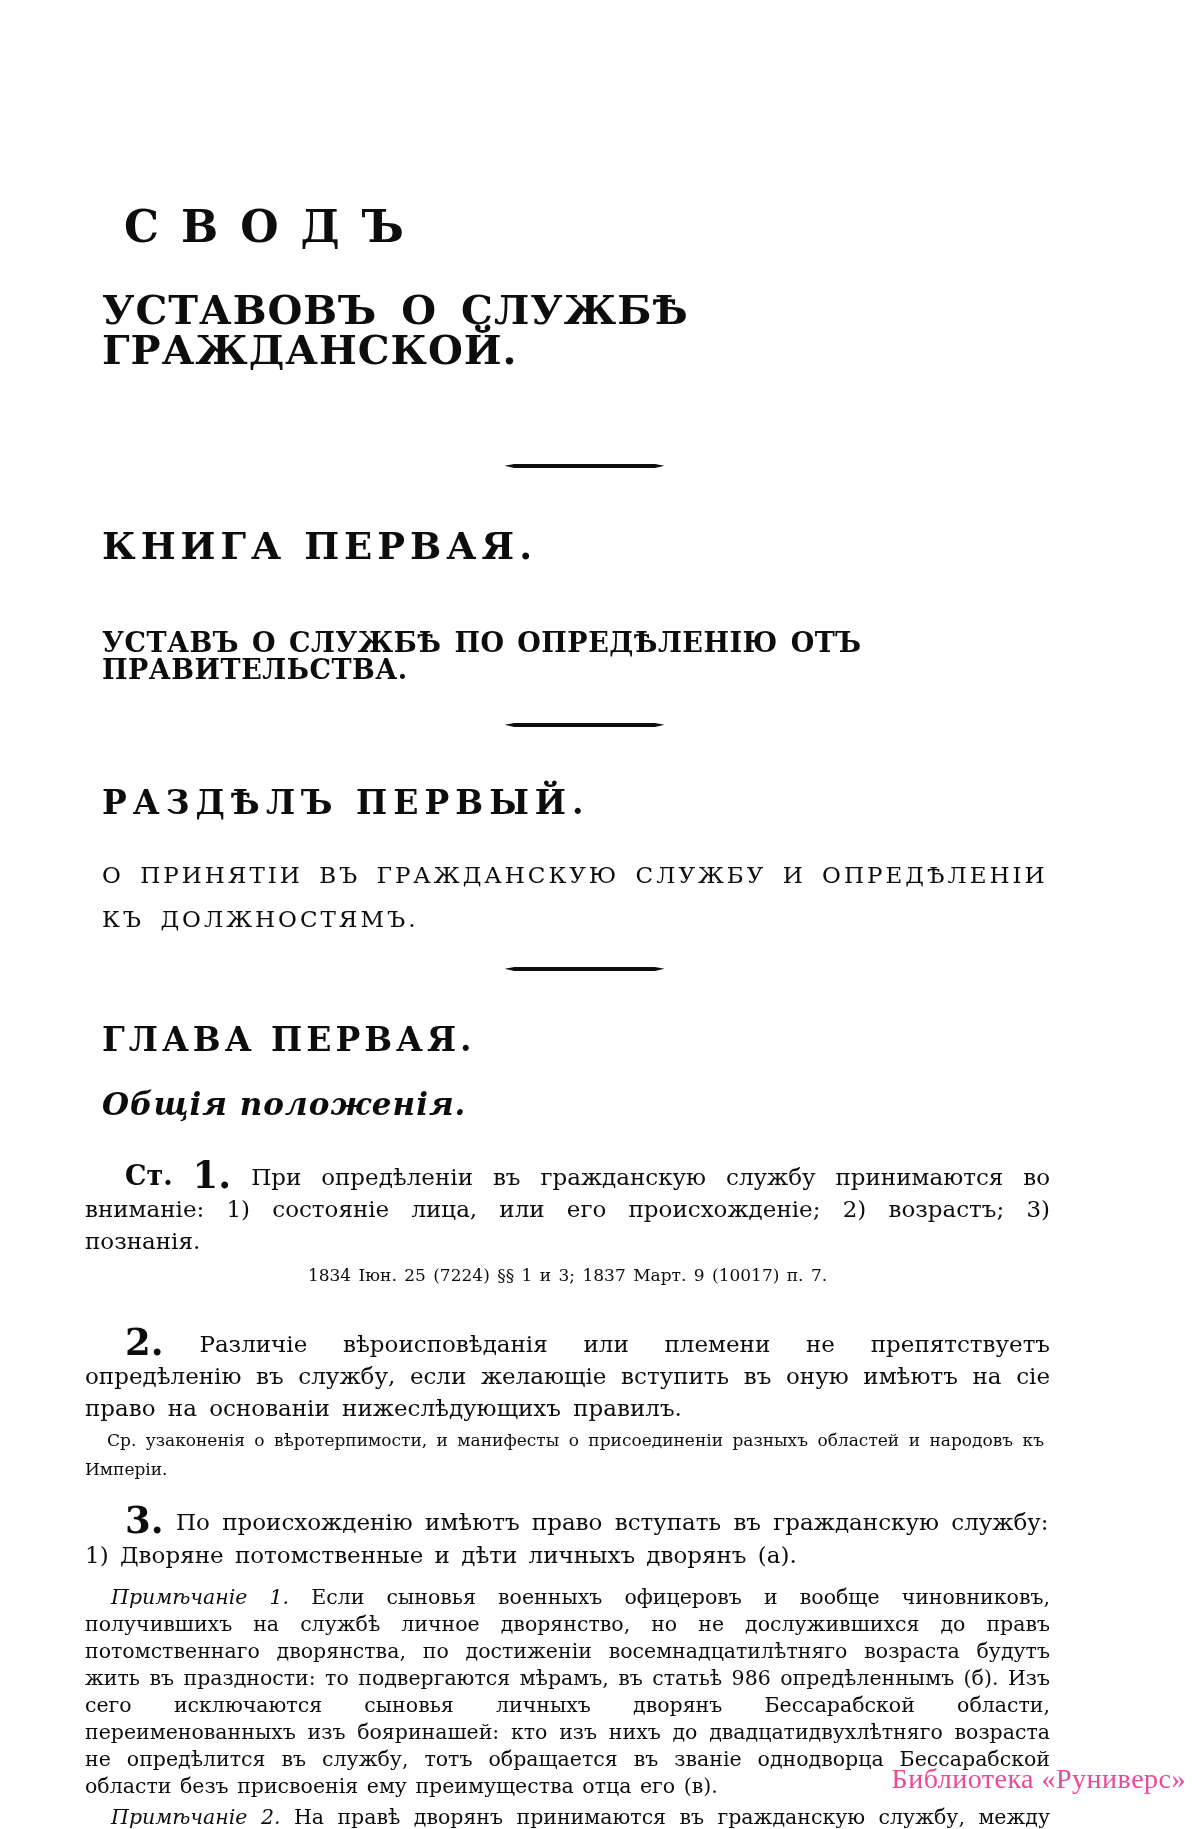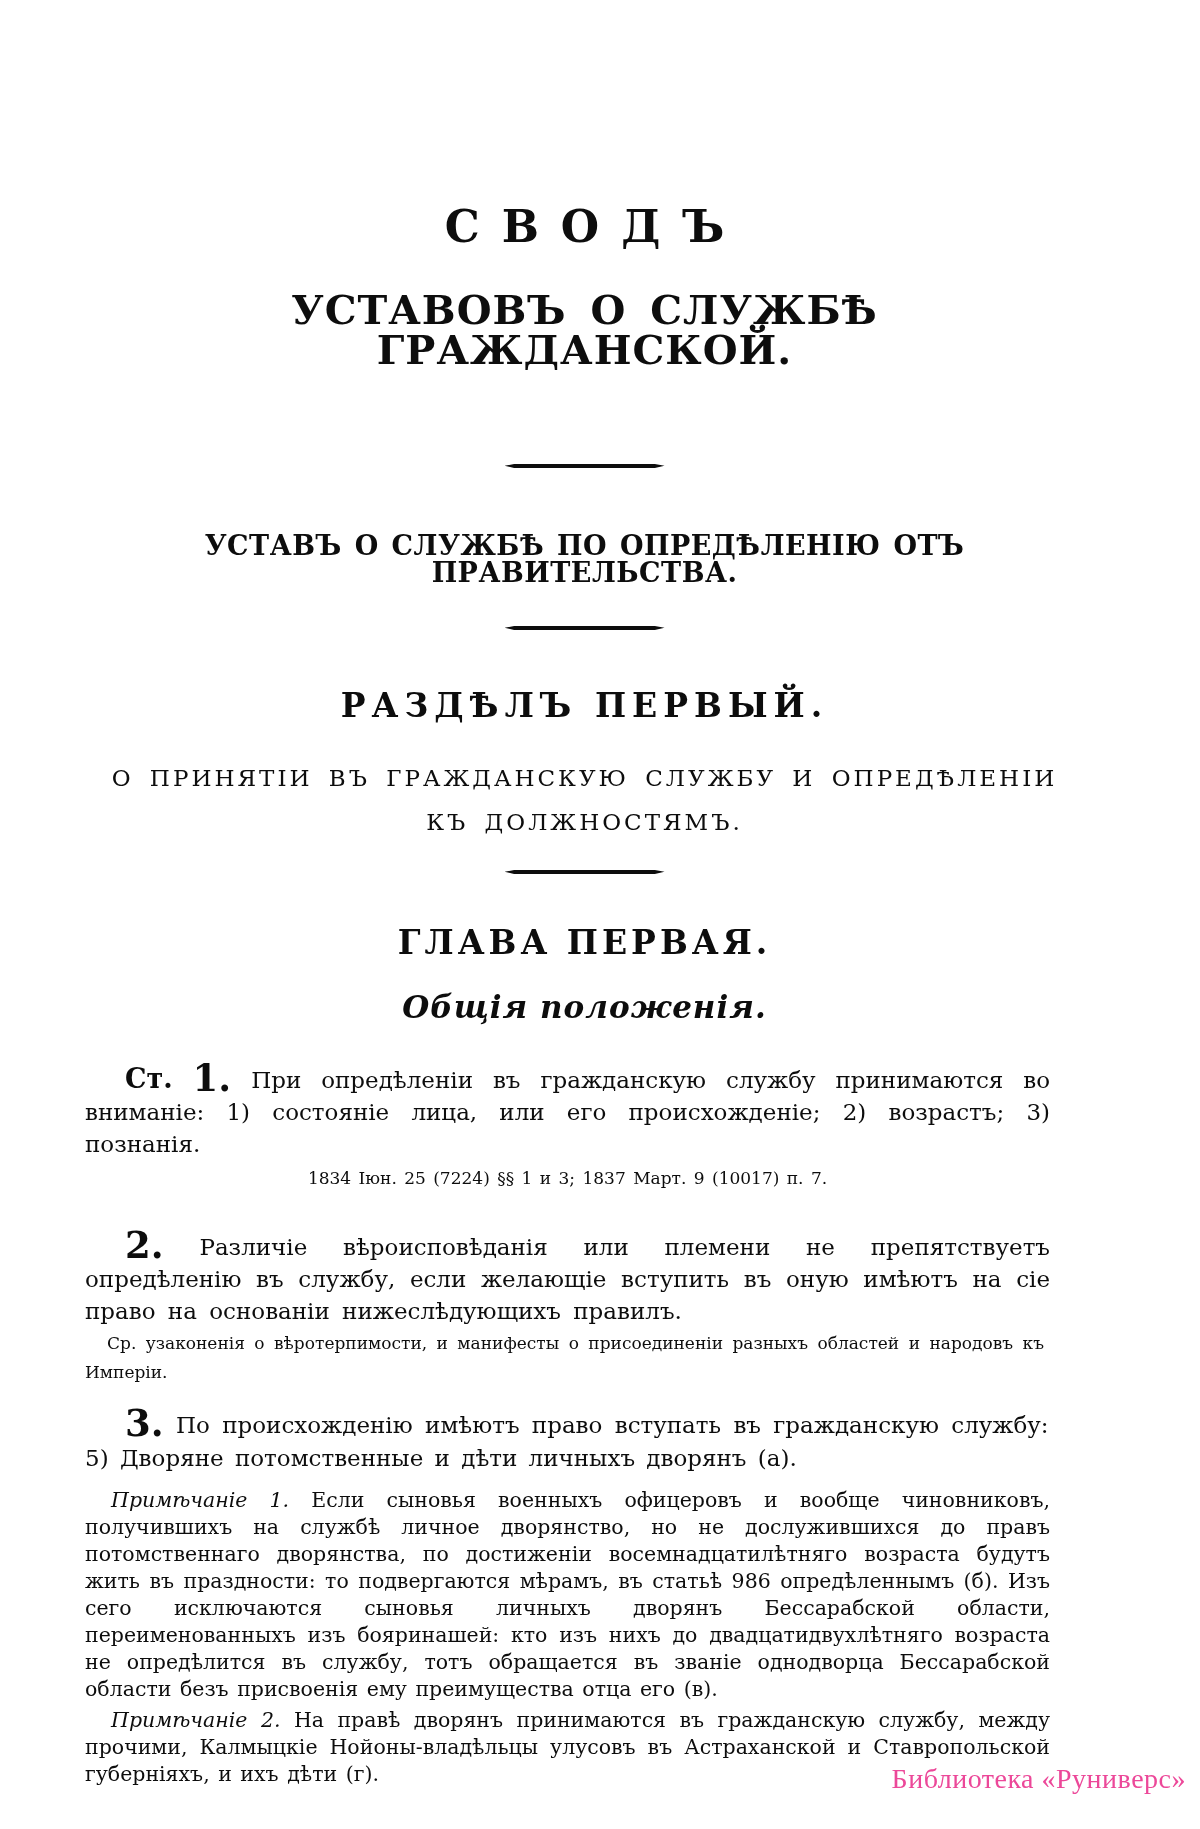--- a/index.html
+++ b/index.html
@@ -6,21 +6,21 @@
   .sheet{
     position:relative;
     width:1200px;height:1829px;
     margin:0 auto;
     background:#ffffff;
     color:#0d0d0d;
     font-family:"DejaVu Serif","Liberation Serif",serif;
     overflow:hidden;
   }
   
-  .head-col{margin-left:102px;width:965px;text-align:center;}
+  .head-col{margin-left:102px;width:965px;}
   .body-col{margin-left:85px;width:965px;}
 
   .doc-title{
     padding-top:205px;
     font-size:44px;font-weight:bold;
     letter-spacing:0.50em;text-indent:0.50em;
     line-height:1;
   }
   .doc-subtitle{
     margin-top:41px;
@@ -97,20 +97,21 @@
 </style>
 </head>
 <body>
 
 <div class="sheet">
 
   <div class="head-col">
     <div class="doc-title">СВОДЪ</div>
     <div class="doc-subtitle">УСТАВОВЪ О СЛУЖБѢ ГРАЖДАНСКОЙ.</div>
     <div class="rule rule-1"></div>
+    <div class="book-h">КНИГА ПЕРВАЯ.</div>
     <div class="book-sh">УСТАВЪ О СЛУЖБѢ ПО ОПРЕДѢЛЕНІЮ ОТЪ ПРАВИТЕЛЬСТВА.</div>
     <div class="rule rule-2"></div>
     <div class="sec-h">РАЗДѢЛЪ ПЕРВЫЙ.</div>
     <div class="sec-sh">
       <div>О ПРИНЯТІИ ВЪ ГРАЖДАНСКУЮ СЛУЖБУ И ОПРЕДѢЛЕНІИ</div>
       <div>КЪ ДОЛЖНОСТЯМЪ.</div>
     </div>
     <div class="rule rule-3"></div>
     <div class="ch-h">ГЛАВА ПЕРВАЯ.</div>
     <div class="ch-sh">Общія положенія.</div>
@@ -118,21 +119,21 @@
 
   <div class="body-col">
 
     <p class="art art-1"><span class="st">Ст.</span> <span class="num">1.</span> <span>При опредѣленіи въ гражданскую службу принимаются во вниманіе: 1) состояніе лица, или его происхожденіе; 2) возрастъ; 3) познанія.</span></p>
     <p class="cite cite-center">1834 Іюн. 25 (7224) §§ 1 и 3; 1837 Март. 9 (10017) п. 7.</p>
 
     <p class="art art-2"><span class="num">2.</span> <span>Различіе вѣроисповѣданія или племени не препятствуетъ опредѣленію въ службу, если желающіе вступить въ оную имѣютъ на сіе право на основаніи нижеслѣдующихъ правилъ.</span></p>
     <p class="cite cite-left">Ср. узаконенія о вѣротерпимости, и манифесты о присоединеніи разныхъ областей и народовъ къ Имперіи.</p>
 
     <p class="art art-3"><span class="num">3.</span> <span>По происхожденію имѣютъ право вступать въ гражданскую службу:</span></p>
-    <p class="art-item">5) Дворяне потомственные и дѣти личныхъ дворянъ (а).</p>
+    <p class="art-item">1) Дворяне потомственные и дѣти личныхъ дворянъ (а).</p>
 
     <p class="note note-1"><span class="note-label">Примѣчаніе 1.</span> <span>Если сыновья военныхъ офицеровъ и вообще чиновниковъ, получившихъ на службѣ личное дворянство, но не дослужившихся до правъ потомственнаго дворянства, по достиженіи восемнадцатилѣтняго возраста будутъ жить въ праздности: то подвергаются мѣрамъ, въ статьѣ 986 опредѣленнымъ (б). Изъ сего исключаются сыновья личныхъ дворянъ Бессарабской области, переименованныхъ изъ бояринашей: кто изъ нихъ до двадцатидвухлѣтняго возраста не опредѣлится въ службу, тотъ обращается въ званіе однодворца Бессарабской области безъ присвоенія ему преимущества отца его (в).</span></p>
 
     <p class="note note-2"><span class="note-label">Примѣчаніе 2.</span> <span>На правѣ дворянъ принимаются въ гражданскую службу, между прочими, Калмыцкіе Нойоны-владѣльцы улусовъ въ Астраханской и Ставропольской губерніяхъ, и ихъ дѣти (г).</span></p>
 
   </div>
 
   <div class="watermark">Библиотека «Руниверс»</div>
 
 </div>

